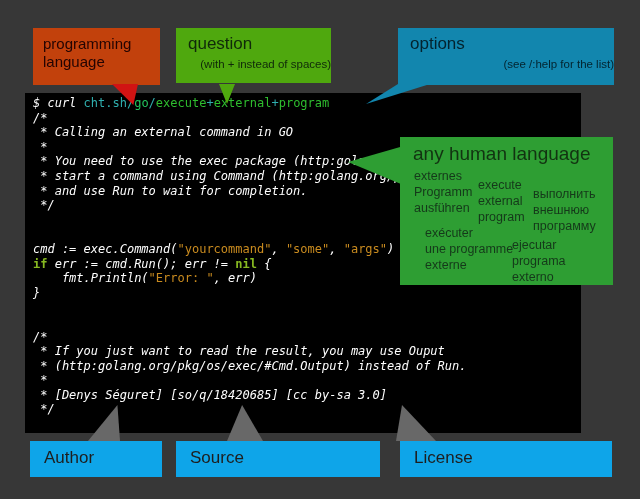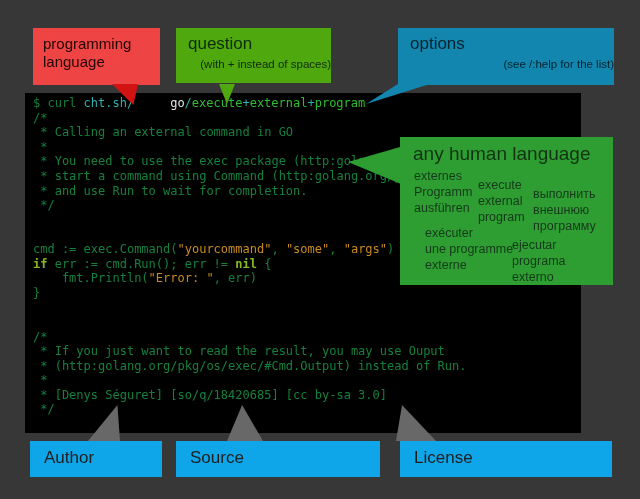--- a/index.html
+++ b/index.html
@@ -9,29 +9,29 @@
     font-family:"Liberation Sans", sans-serif;
   }
   
   .terminal{
     position:absolute;left:25px;top:93px;width:556px;height:340px;
     background:#000;padding:3px 0 0 8px;box-sizing:border-box;
     font-family:"DejaVu Sans Mono", monospace;font-size:12px;line-height:14.6px;
     white-space:pre;overflow:hidden;z-index:1;
   }
   .tline{height:14.6px;}
-  .fg{color:#15803d;}
+  .fg{color:#ffffff;font-style:italic;}
   .cyan{color:#2fafae;}
-  .red{color:#e5e5e5;margin-left:36px;}
+  .red{color:#22c55e;}
   .green{color:#2ebd2e;}
   .kw{color:#87b921;font-weight:bold;margin-top:46px;}
   .str{color:#c98b1f;}
   
   .callout{position:absolute;box-sizing:border-box;z-index:3;}
-  .co-red{left:33px;top:28px;width:127px;height:57px;background:#ef4444;}
+  .co-red{left:33px;top:28px;width:127px;height:57px;background:#c2410c;}
   .co-red .lbl{
     padding:7px 0 0 10px;font-size:15px;line-height:18px;color:#230402;white-space:pre-line;
   }
   .co-question{left:176px;top:28px;width:155px;height:55px;background:#4fa80e;}
   .co-options{left:398px;top:28px;width:216px;height:57px;background:#1286ae;}
   .co-title{padding:6px 0 0 12px;font-size:17px;color:#10290a;}
   .co-options .co-title{color:#03232e;}
   .co-sub{padding:4px 0 0 12px;font-size:11.5px;color:#10290a;text-align:right;}
   .co-options .co-sub{color:#03232e;}
   .tail{position:absolute;z-index:4;}

